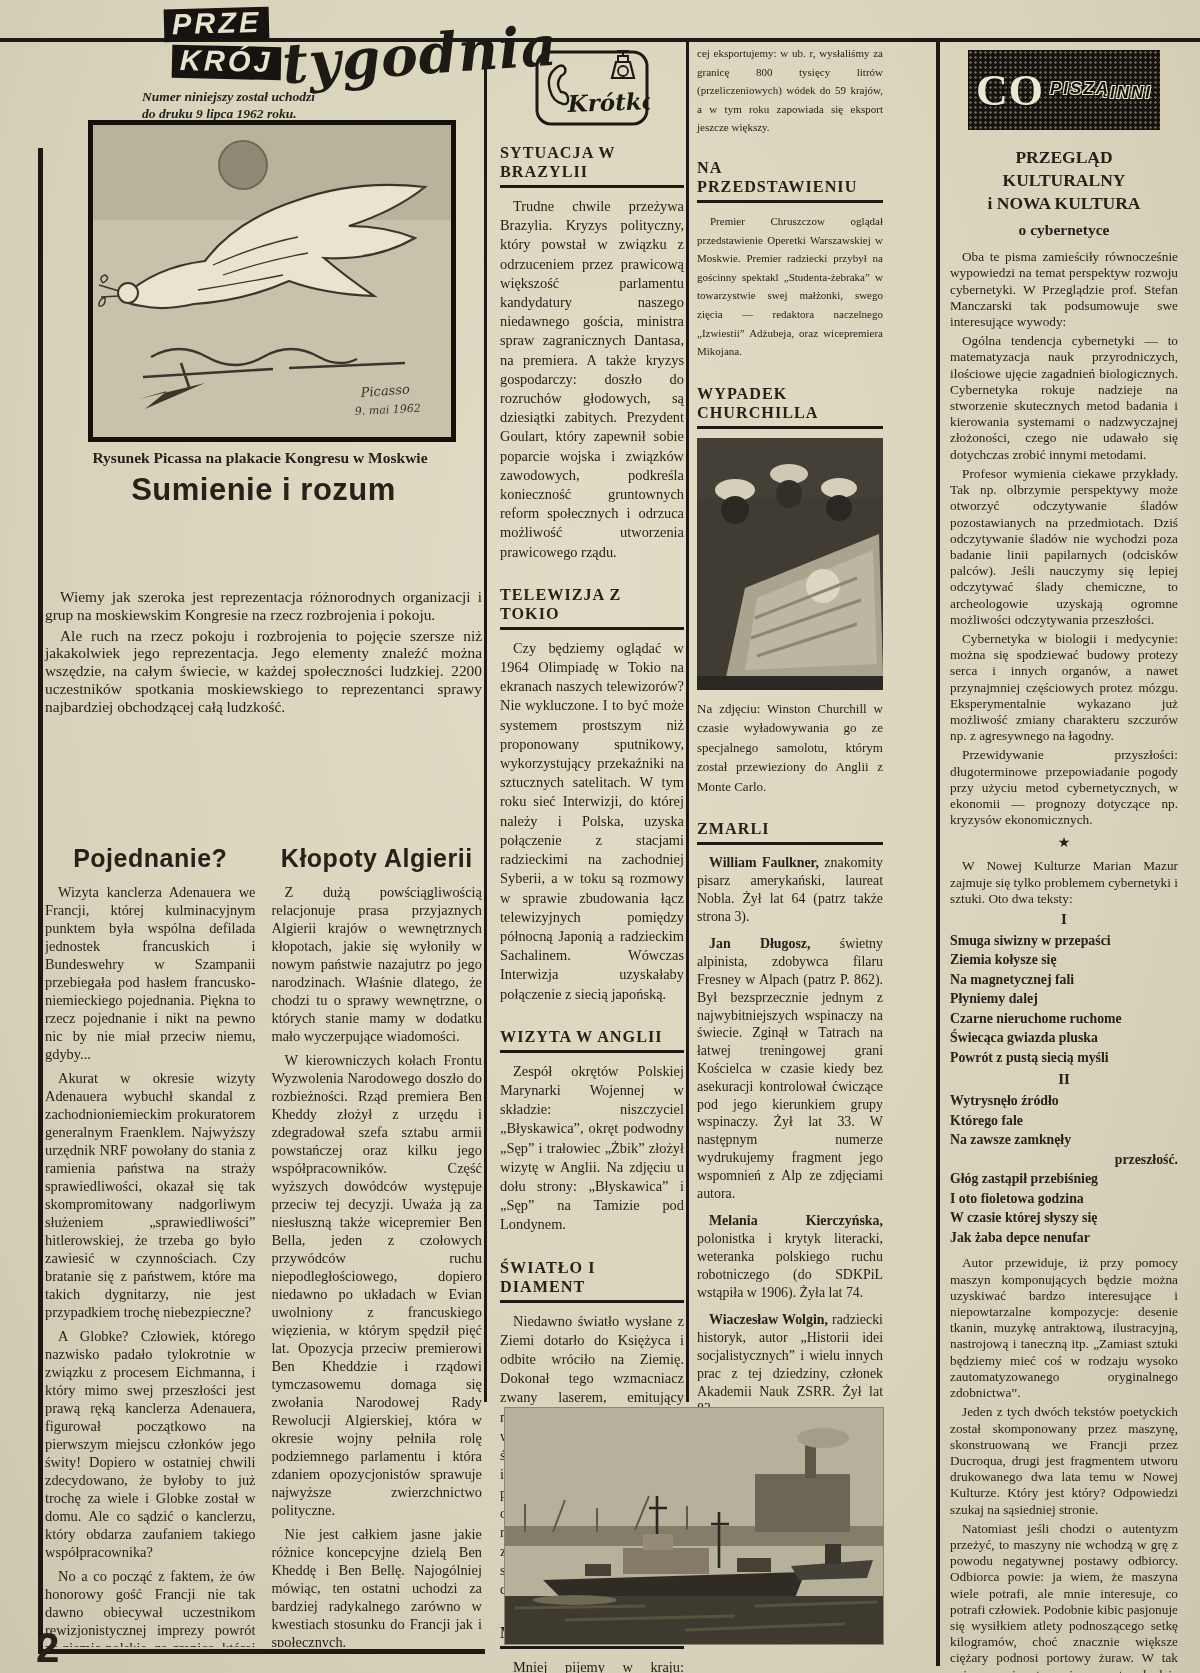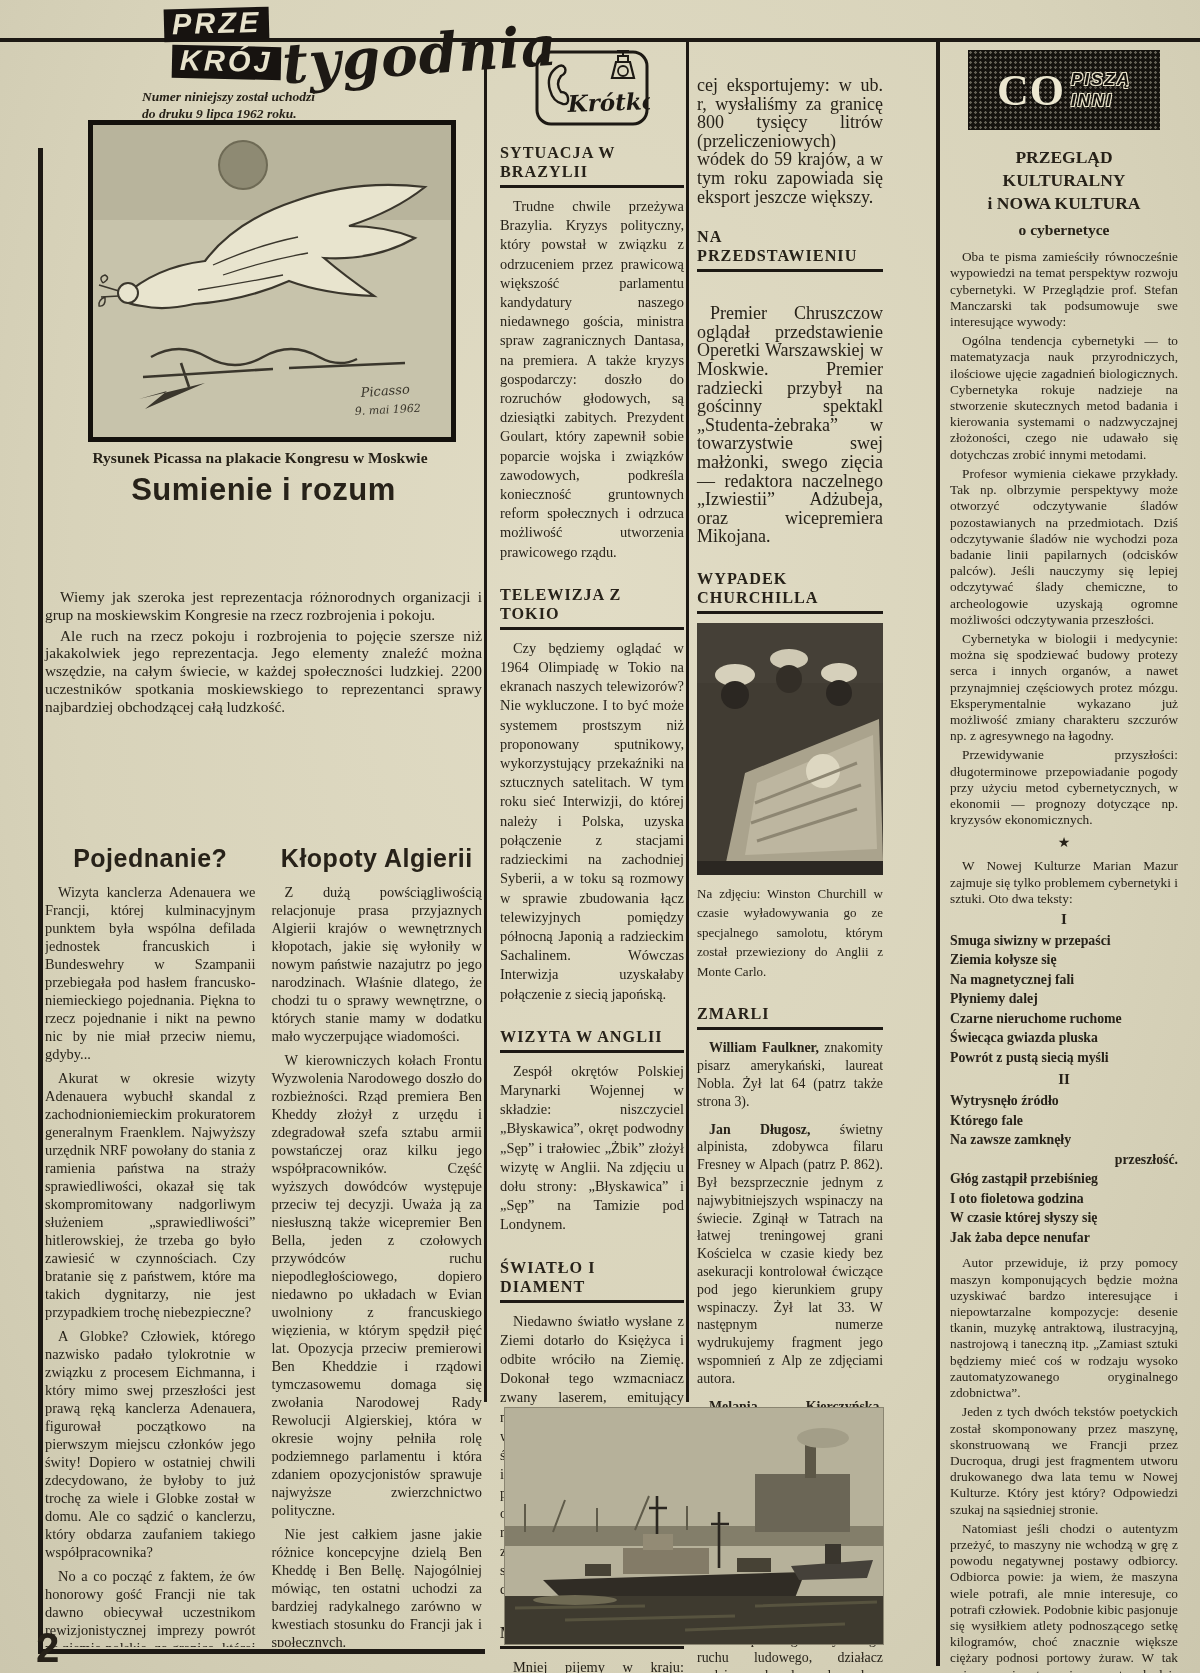--- a/index.html
+++ b/index.html
@@ -39,34 +39,34 @@
   
   .col{position:absolute;top:44px;}
   .col-mid{left:500px;width:184px;}
   .col-four{left:697px;width:186px;}
   .col-right{left:950px;width:228px;}
   .sec{margin-bottom:24px;}
   .sec-head{display:block;font-weight:bold;font-size:16.2px;letter-spacing:1px;border-bottom:3px solid #1d1914;
     padding-bottom:3px;margin:0 0 9px;}
   .sec-body,.flow-p{font-size:14.4px;line-height:19.2px;text-align:justify;margin:0;}
   .sec-body{text-indent:13px;}
-  .col-four .sec-body,.col-four .flow-p{font-size:18px;line-height:18.6px;margin-top:32px;}
+  .col-four .sec-body,.col-four .flow-p{font-size:11px;line-height:18.6px;}
   .krotko-logo{width:116px;height:80px;margin:4px auto 16px;display:block;}
   .photo{display:block;width:100%;margin:2px 0 9px;}
   .photo svg{display:block;width:100%;height:auto;}
   .cap{font-size:13px;line-height:19.5px;text-align:justify;margin:0 0 18px;}
   .obit{font-size:13.9px;line-height:17.8px;text-align:justify;margin:0 0 10px;text-indent:12px;}
   .obit b{font-weight:bold;}
   
   .copisza{position:relative;width:192px;height:80px;margin:6px auto 16px;background:#15120e;
     background-image:radial-gradient(rgba(232,226,203,.38) 1px,transparent 1.5px);background-size:5px 5px;
     display:flex;align-items:center;justify-content:center;gap:6px;}
   .co-big{color:#ece7d0;font-family:"Liberation Serif",serif;font-weight:bold;font-size:44px;letter-spacing:1px;
     text-shadow:0 0 2px #000;}
-  .co-side{display:flex;flex-direction:column;line-height:1;}
+  .co-side{display:flex;line-height:1;}
   .co-out{font-family:"Liberation Sans",sans-serif;font-weight:bold;font-style:italic;font-size:17px;
     letter-spacing:2px;color:#15120e;
     text-shadow:-1px -1px 0 #e8e2c9,1px -1px 0 #e8e2c9,-1px 1px 0 #e8e2c9,1px 1px 0 #e8e2c9;}
   .co-out+.co-out{margin-top:4px;}
   .cult-title{font-weight:bold;font-size:17.5px;text-align:center;line-height:1.3;margin:0;}
   .cult-sub{font-weight:bold;font-size:15.5px;text-align:center;margin:7px 0 10px;}
   .col-right .flow-p{font-size:13.3px;line-height:16.2px;margin:0 0 3px;text-indent:12px;}
   .star{ text-align:center;font-size:14px;margin:6px 0 7px;}
   .poem-label{text-align:center;font-weight:bold;font-size:15px;margin:4px 0 3px;}
   .poem-line{font-weight:bold;font-size:13.8px;line-height:19.5px;text-indent:0;}

